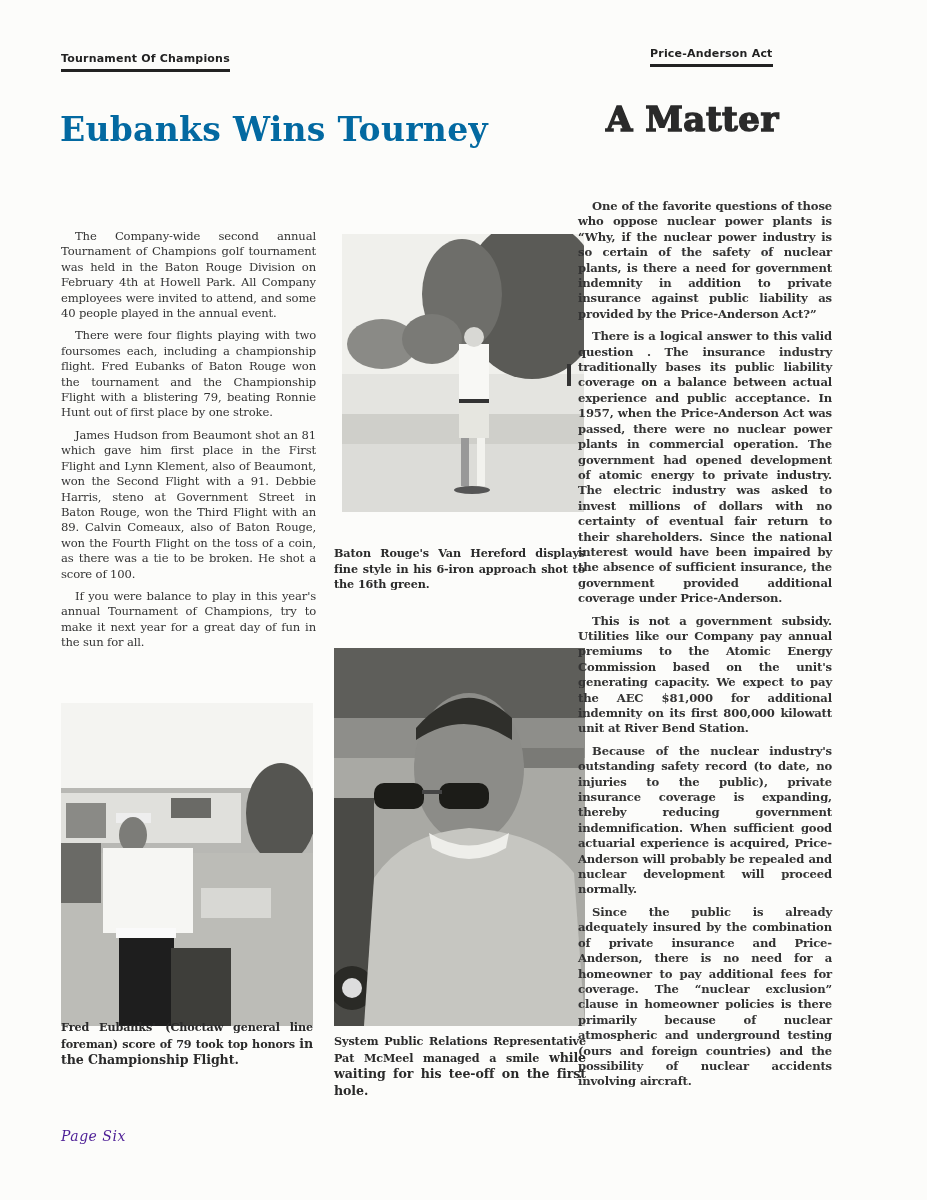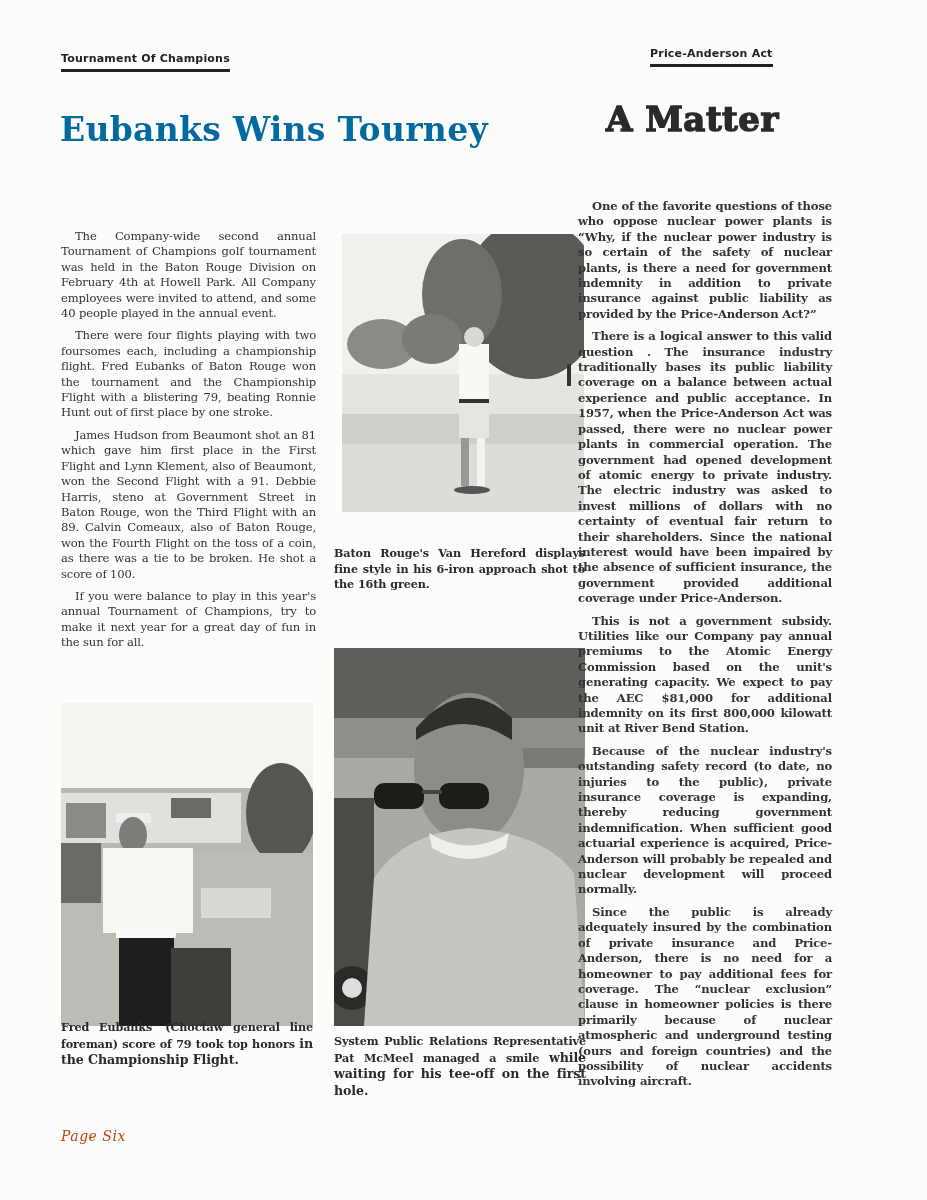--- a/index.html
+++ b/index.html
@@ -29,21 +29,21 @@
   }
   .body-col p { margin: 0 0 7px 0; text-indent: 14px; hyphens: auto; }
   .caption {
     font-family: "DejaVu Serif", serif; font-size: 11.2px; line-height: 15.5px;
     font-weight: bold; color: #2a2a2a; text-align: justify; letter-spacing: -0.1px;
   }
   .caption .tail { font-size: 12.6px; }
   .photo { position: absolute; overflow: hidden; background: #d8d8d4; }
   .folio {
     font-family: "DejaVu Serif", serif; font-style: italic; font-size: 14px;
-    color: #c2410c; letter-spacing: 0.5px;
+    color: #4c1d95; letter-spacing: 0.5px;
   }
 </style>
 </head>
 <body>
 
 <div class="abs section-label" style="left:61px; top:52px;">Tournament Of Champions</div>
 
 <h1 class="abs headline-left" style="left:60px; top:110px; margin:0;">Eubanks Wins Tourney</h1>
 
 <div class="abs body-col" style="left:61px; top:229px; width:255px;">

